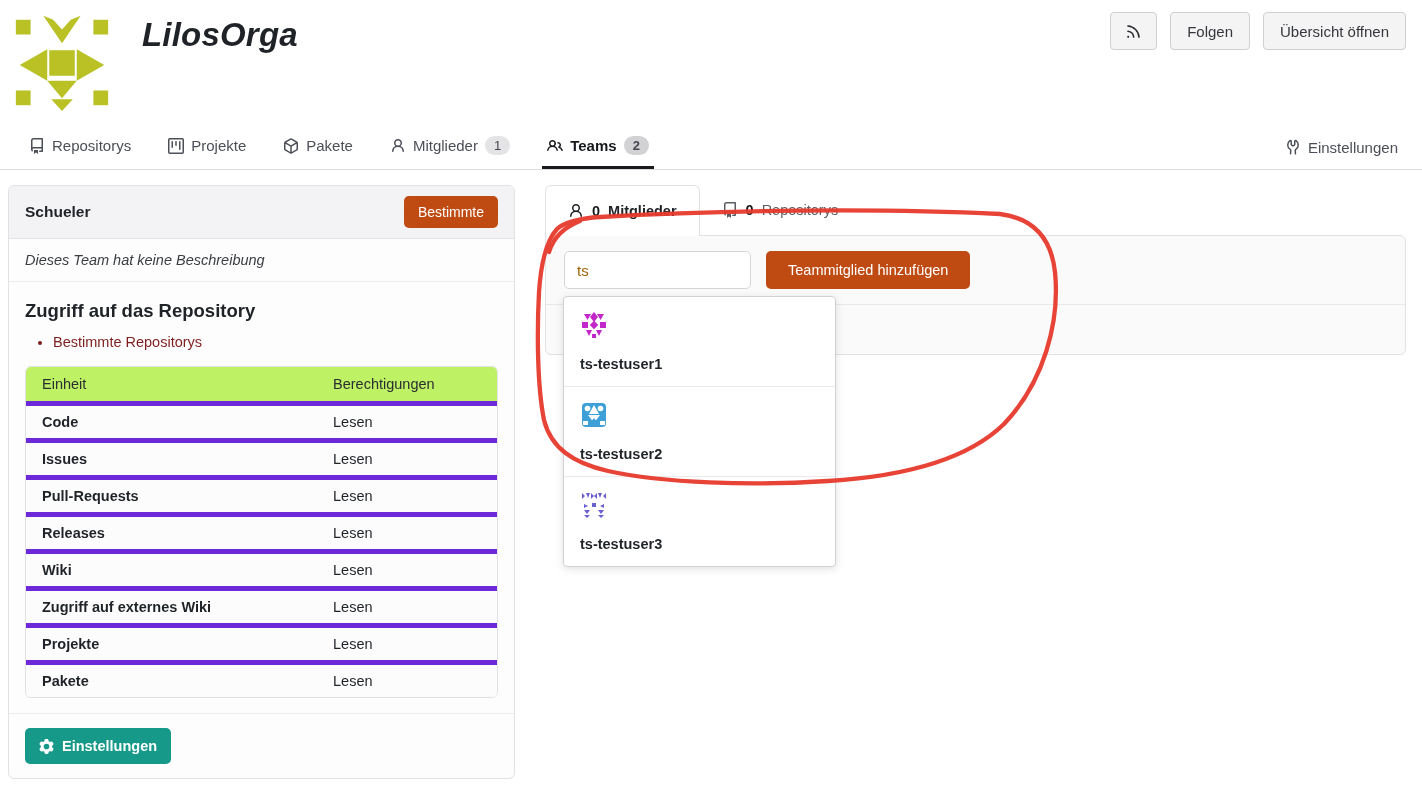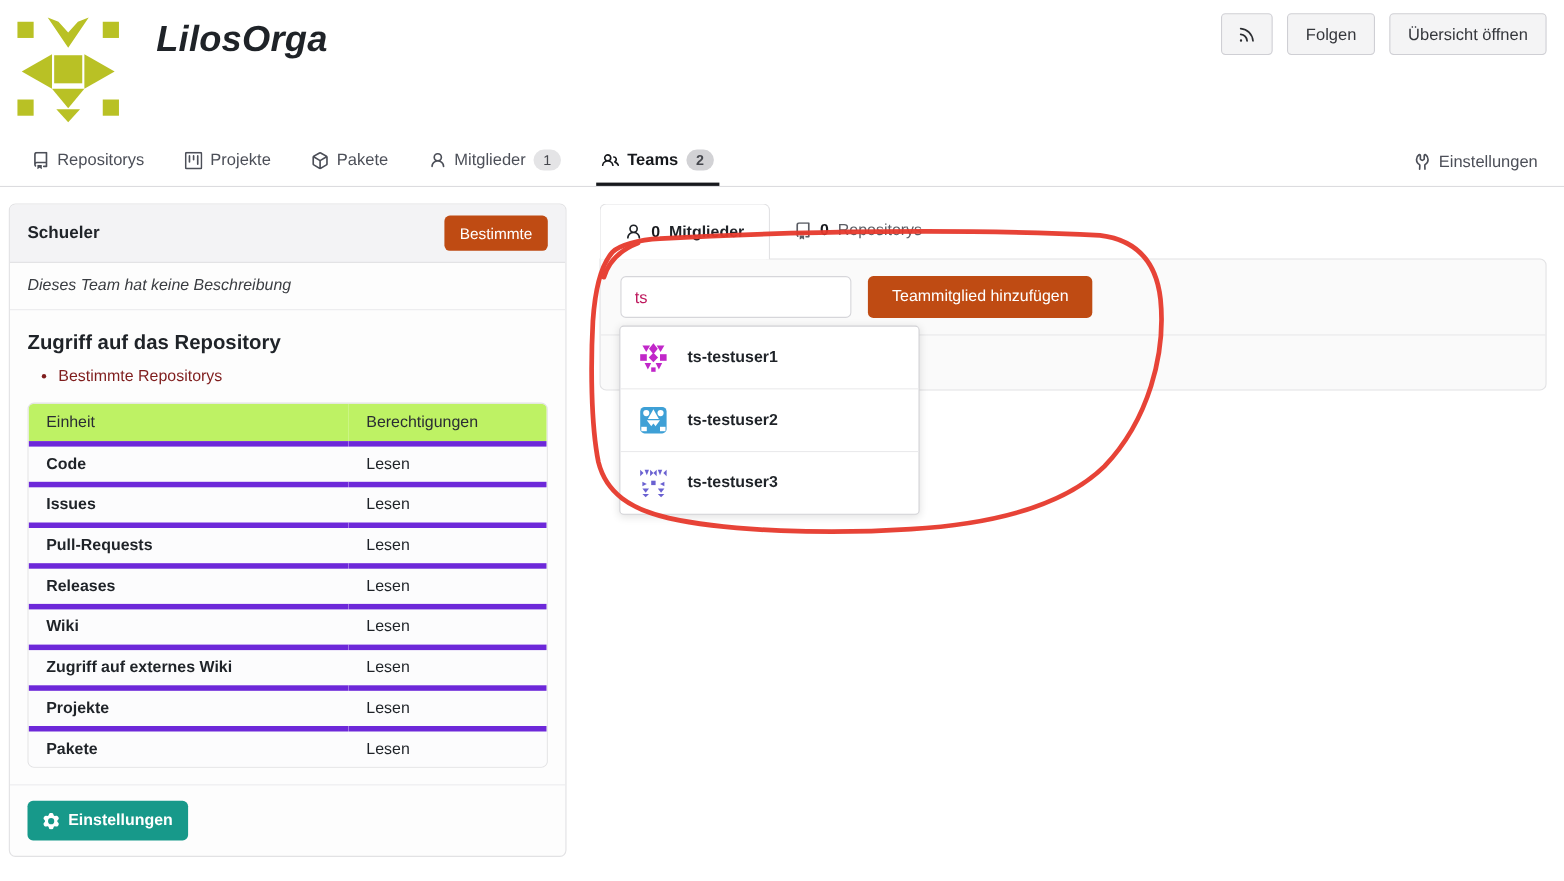--- a/index.html
+++ b/index.html
@@ -54,27 +54,27 @@
   
   .main{flex:1 1 auto; position:relative;}
   .tab-row{display:flex; height:50px; align-items:stretch;}
   .tab{display:flex; align-items:center; gap:8px; padding:0 22px; font-size:14.5px; cursor:pointer; position:relative;}
   .tab.active{background:#fff; border:1px solid var(--border); border-bottom:none; border-radius:6px 6px 0 0; font-weight:700; z-index:2; margin-bottom:-1px;}
   .tab .count{font-weight:700; color:#17191d;}
   .tab.inactive{color:#5a5d64;}
   .tab.inactive .label{color:#5a5d64;}
   .panel{background:var(--panel); border:1px solid var(--border); border-radius:0 6px 6px 6px; position:relative; z-index:1;}
   .panel-form{display:flex; gap:15px; padding:15px 18px; height:68px; align-items:center;}
-  .member-search{width:210px; height:38px; border:1px solid #d6d6da; border-radius:5px; padding:0 12px; font-size:15px; color:#be185d; background:#fff; font-family:inherit; outline:none;}
+  .member-search{width:187px; height:38px; border:1px solid #d6d6da; border-radius:5px; padding:0 12px; font-size:15px; color:#a16207; background:#fff; font-family:inherit; outline:none;}
   .btn-orange.add{height:38px; padding:0 22px; font-size:14.5px; border-radius:5px;}
   .panel-empty{height:50px; border-top:1px solid #e8e8ea;}
 
   
   .dropdown{position:absolute; left:18px; top:111px; width:273px; background:#fff; border:1px solid #d2d2d6; border-radius:4px; box-shadow:0 2px 8px rgba(0,0,0,.12); z-index:10;}
-  .dd-item{display:flex; align-items:center; gap:17px; padding:14px 16px; cursor:pointer;}
+  .dd-item{display:flex; align-items:flex-start; gap:17px; padding:14px 16px; cursor:pointer;flex-direction:column;}
   .dd-item + .dd-item{border-top:1px solid #eaeaec;}
   .dd-item .avatar{width:28px; height:28px; flex:0 0 auto;}
   .dd-item .uname{font-weight:700; font-size:14.5px; color:#1f2328;}
 
   
   .annotation-layer{position:absolute; left:0; top:0; width:1422px; height:801px; pointer-events:none; z-index:40;}
 </style>
 </head>
 <body>
 

